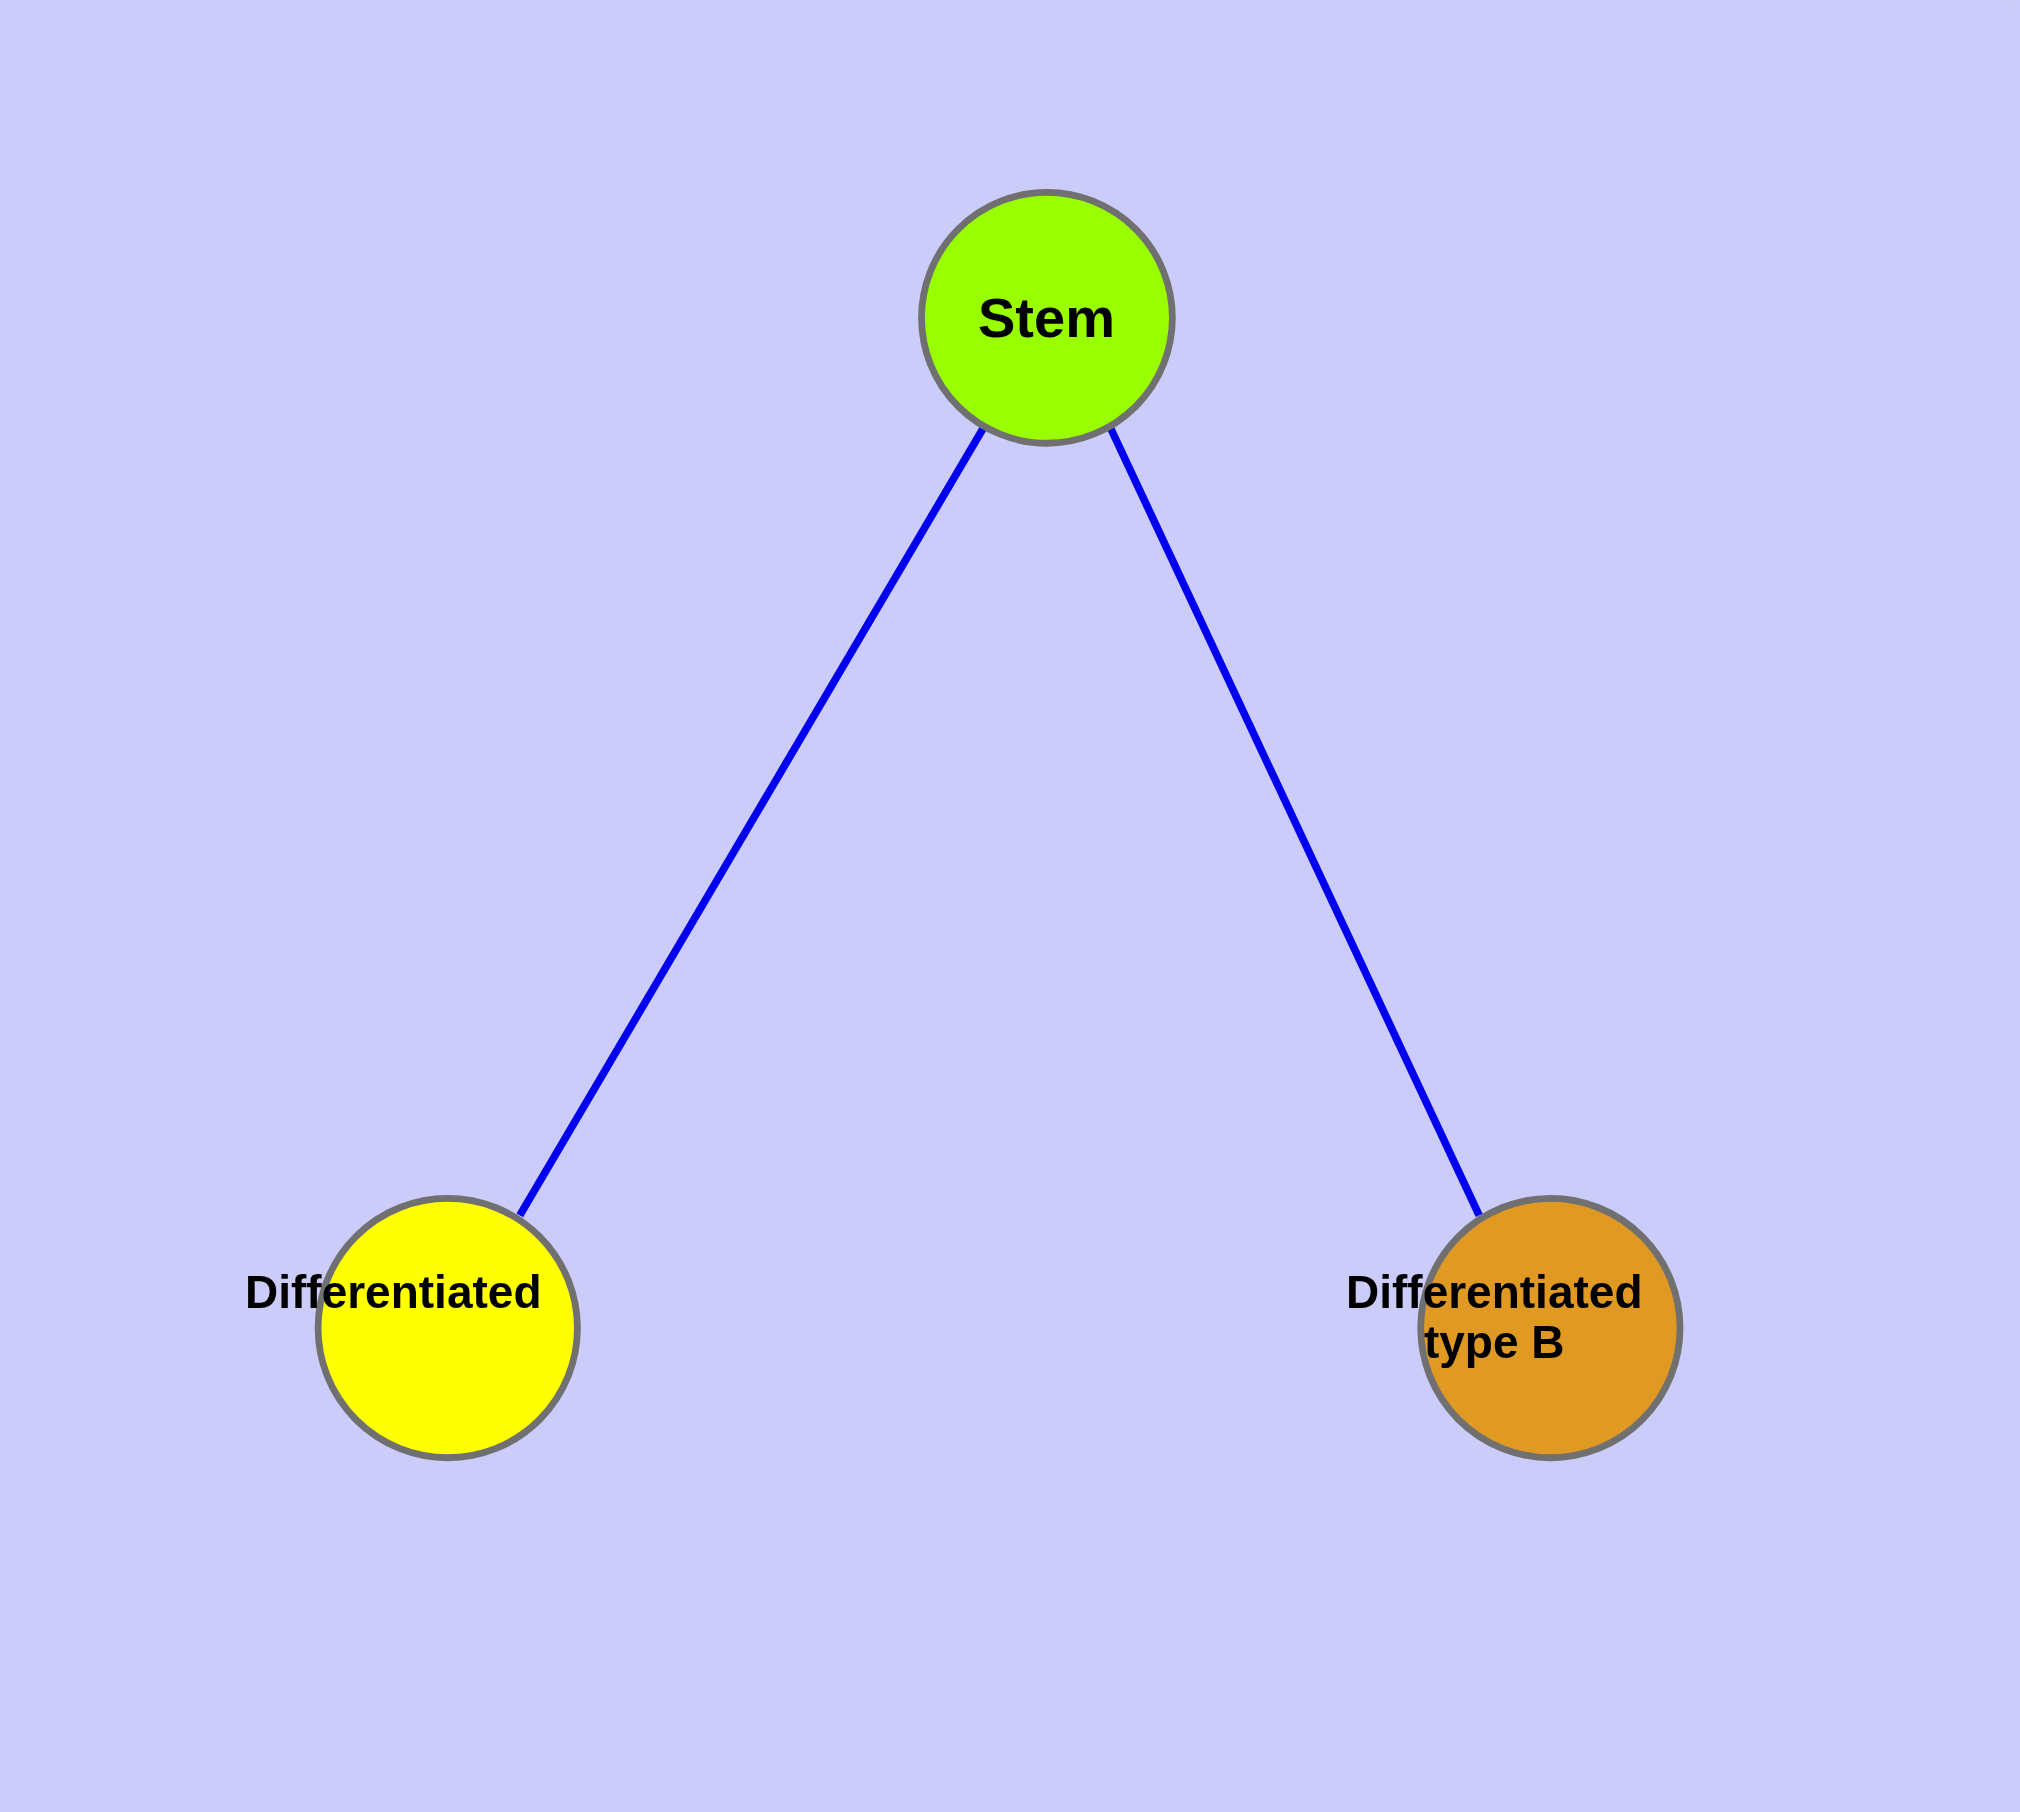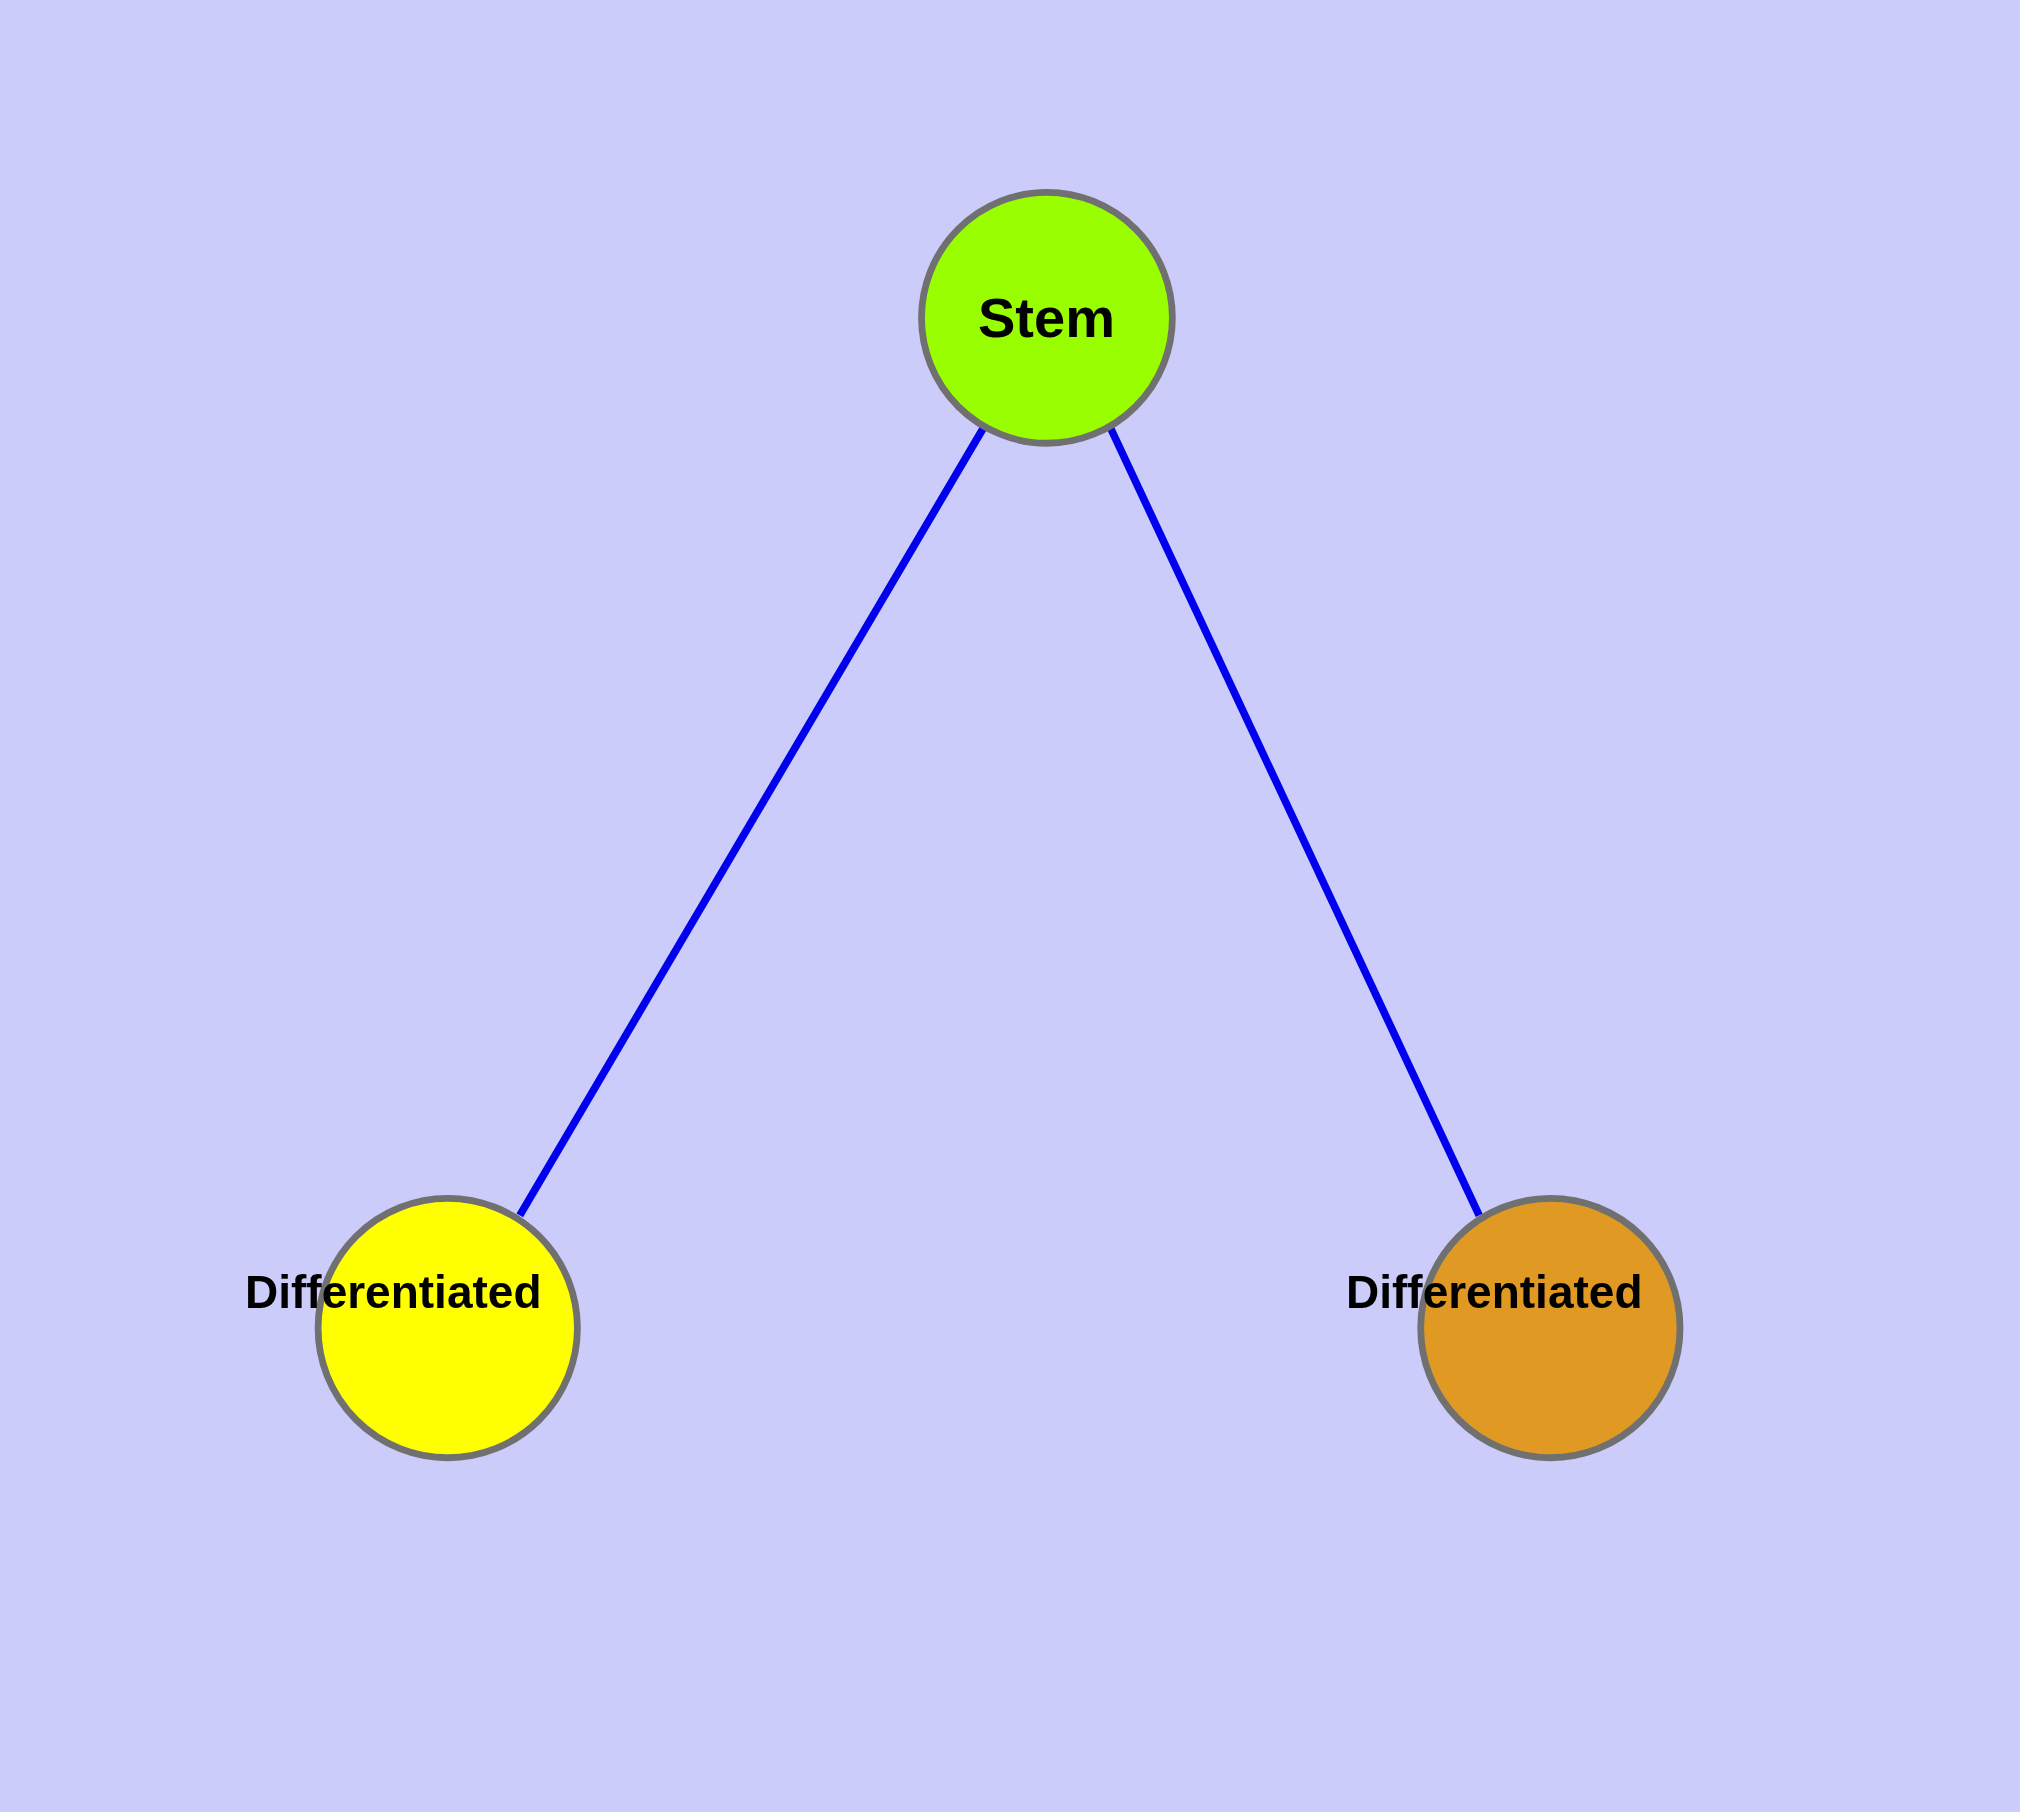--- a/index.html
+++ b/index.html
@@ -60,16 +60,16 @@
 
     <g>
       <circle class="graph-node" cx="1235" cy="375" r="148" fill="#99ff00" stroke="#707070" stroke-width="8"></circle>
       <circle class="graph-node" cx="528" cy="1567" r="153" fill="#ffff00" stroke="#707070" stroke-width="8"></circle>
       <circle class="graph-node" cx="1829" cy="1567" r="153" fill="#e09a23" stroke="#707070" stroke-width="8"></circle>
     </g>
   </svg>
 
   <div class="node-label root" style="color: rgb(0, 0, 0); left: 978px; top: 288px;"><span style="display: block;">Stem</span></div>
   <div class="node-label leaf" style="color: rgb(0, 0, 0); left: 245px; top: 1268px;"><span style="display: block;">Differentiated</span></div>
-  <div class="node-label leaf" style="color: rgb(0, 0, 0); left: 1346px; top: 1268px;"><span style="display: block;">Differentiated</span></div>
+  <div class="node-label leaf" style="color: rgb(0, 0, 0); left: 1346px; top: 1268px;"><span style="display: block;">Differentiated</span><span style="display: block;">type B</span></div>
 
 </div>
 
 
 </body></html>

